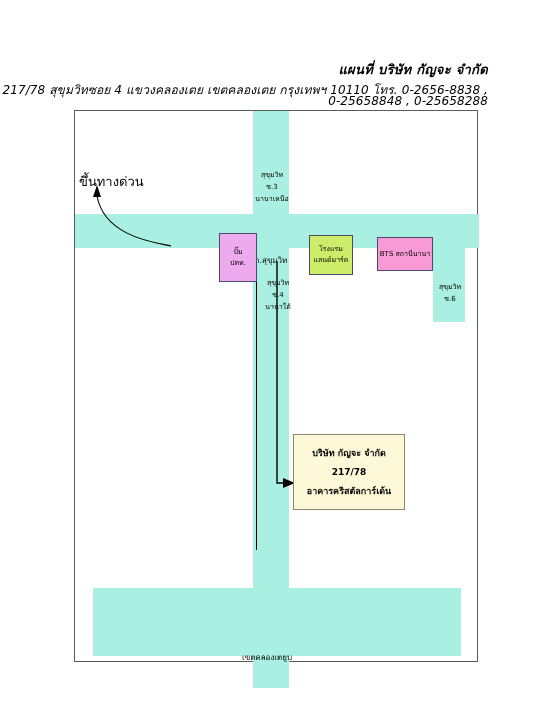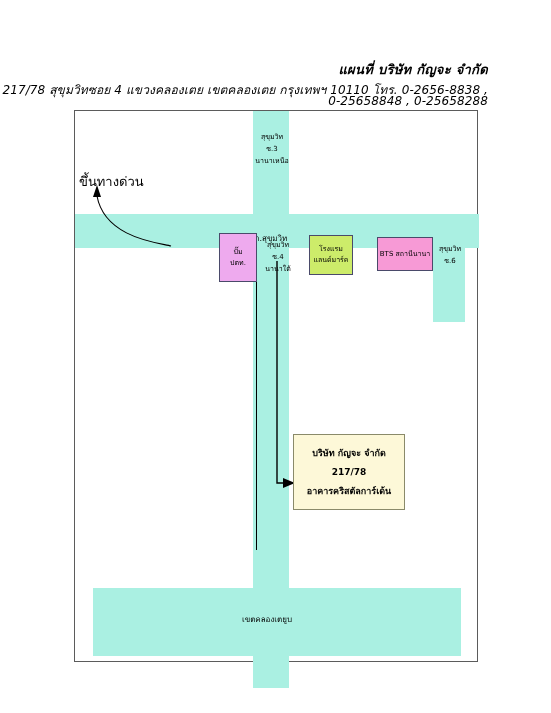--- a/index.html
+++ b/index.html
@@ -59,20 +59,21 @@
   }
 
   
   .road-label {
     position: absolute;
     font-size: 7px;
     line-height: 11px;
     text-align: center;
     color: #000000;
     white-space: nowrap;
+    margin-top: 38px;
   }
   .road-label.stack {
     line-height: 12px;
   }
 
   
   .place-box {
     position: absolute;
     box-sizing: border-box;
     border: 1px solid #4a4a6a;
@@ -168,21 +169,21 @@
   <div class="road" style="left:18px; top:477px; width:368px; height:68px;"></div>
 
   <div id="soi4-divider" style="left:181px; top:139px; height:300px;"></div>
 
   <div class="road-label stack" style="left:162px; top:20px; width:70px;">
     <div>สุขุมวิท</div>
     <div>ซ.3</div>
     <div>นานาเหนือ</div>
   </div>
 
-  <div class="road-label" style="left:146px; top:122px; width:100px; font-size:8px;">
+  <div class="road-label" style="left:146px; top:106px; width:100px; font-size:8px;">
     <span>ถ.สุขุมวิท</span>
   </div>
 
   <div class="road-label stack" style="left:183px; top:128px; width:40px;">
     <div>สุขุมวิท</div>
     <div>ซ.4</div>
     <div>นานาใต้</div>
   </div>
 
   <div class="road-label stack" style="left:356px; top:132px; width:38px;">

